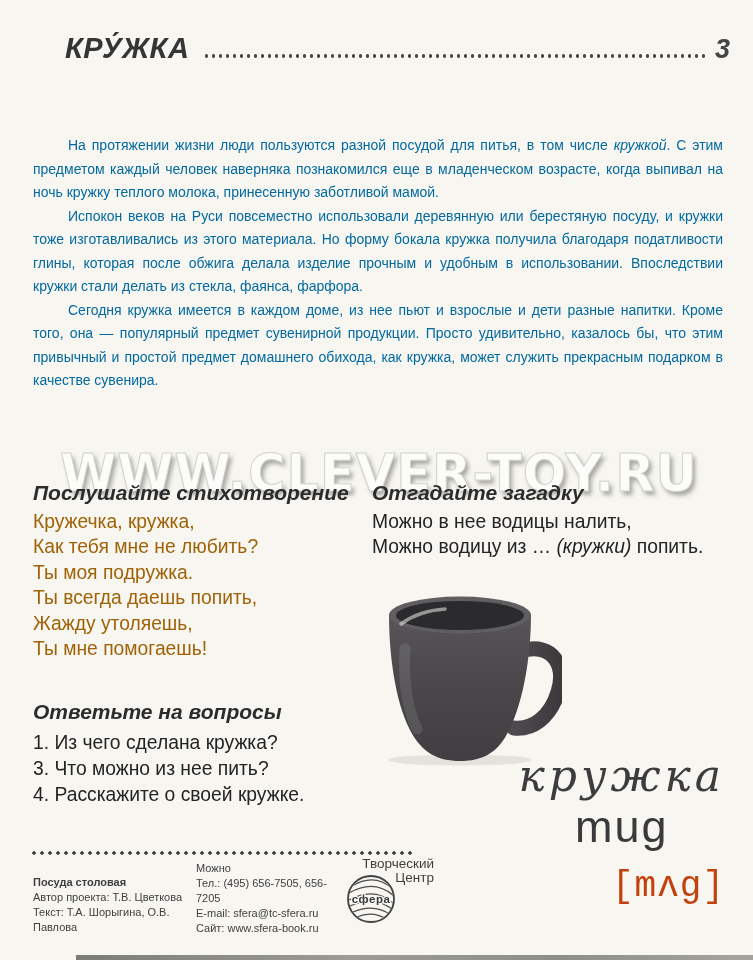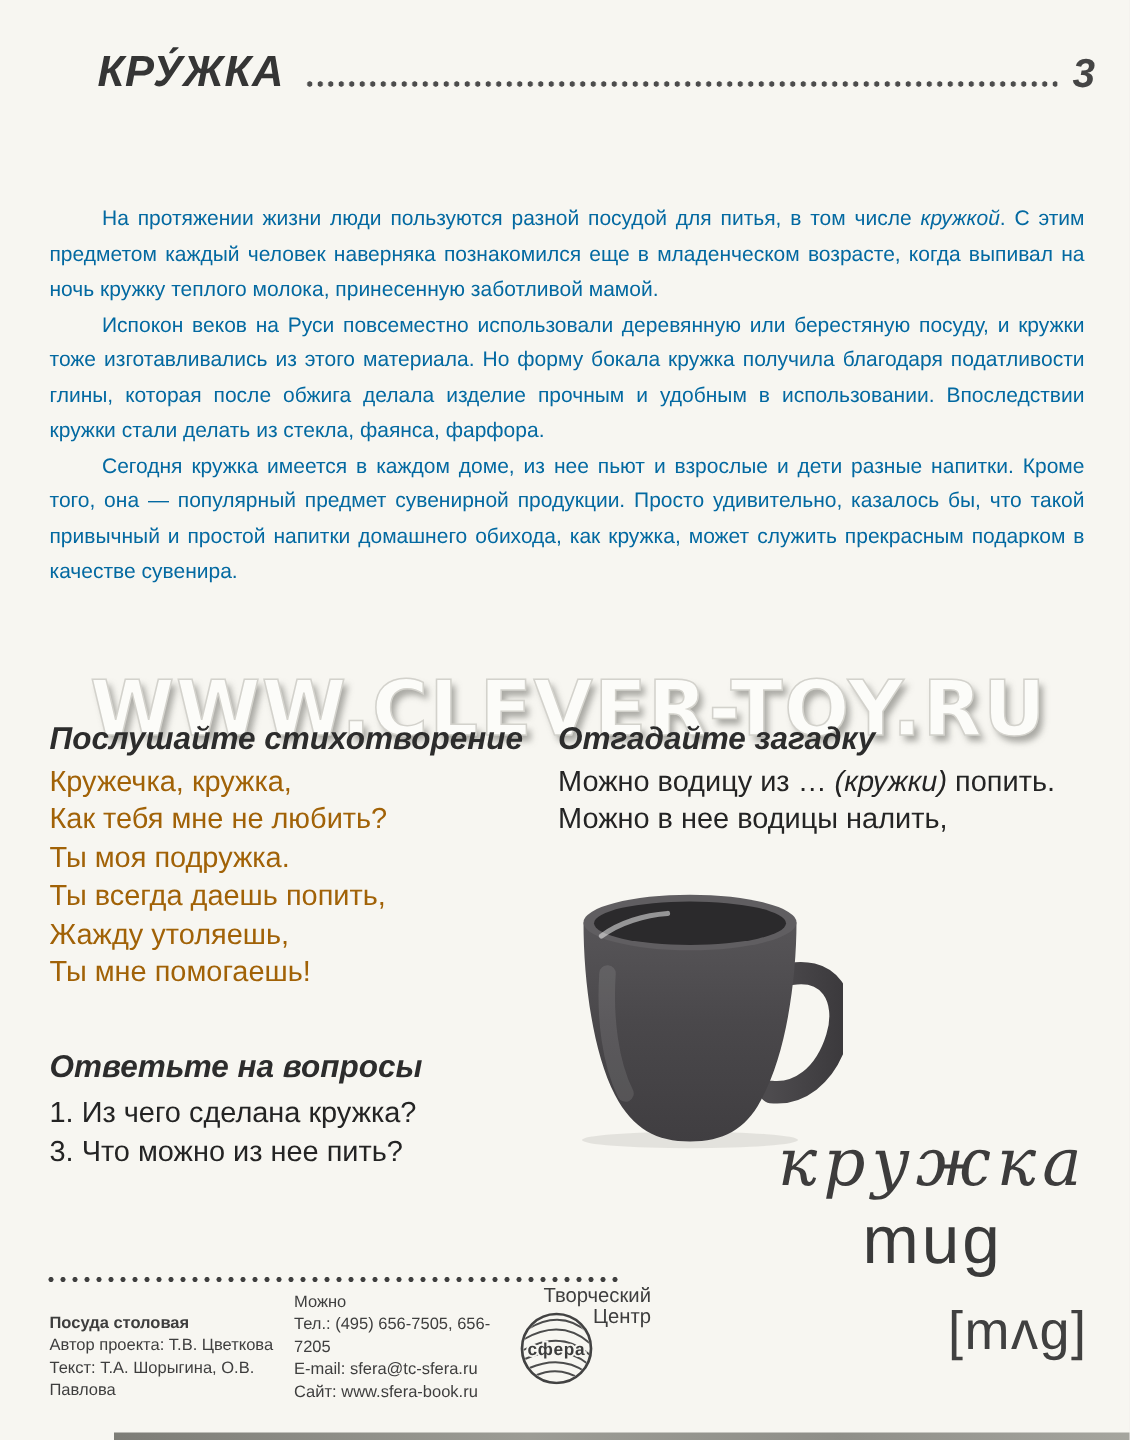--- a/index.html
+++ b/index.html
@@ -56,22 +56,22 @@
   .vocab{position:absolute;right:41px;top:750px;text-align:right;z-index:2;color:#3d3c3c;}
   .vocab-ru{
     font-family:"DejaVu Serif",serif;font-style:italic;font-size:44px;
     line-height:52px;letter-spacing:4px;
   }
   .vocab-en{
     font-family:"Liberation Sans",sans-serif;font-size:45px;line-height:50px;
     letter-spacing:2px;color:#3a3a3a;text-align:center;
   }
   .vocab-tr{
-    font-family:Liberation Sans, sans-serif;font-size:36px;line-height:42px;
-    margin-top:14px;letter-spacing:1px;color:#404040;
+    font-family:Liberation Mono, monospace;font-size:36px;line-height:42px;
+    margin-top:14px;letter-spacing:1px;color:#c2410c;
   }
   
   .footer-dots{
     position:absolute;left:30px;top:850px;width:386px;height:6px;z-index:2;
     background-image:radial-gradient(circle,#3f3f3f 1.5px,transparent 1.9px);
     background-size:8px 6px;background-repeat:repeat-x;background-position:0 center;
   }
   .footer{position:absolute;left:33px;top:861px;z-index:2;font-size:11px;line-height:15px;color:#3e3e3e;}
   .footer-col1{position:absolute;left:0;top:0;width:160px;margin-top:14px;}
   .footer-col2{position:absolute;left:163px;top:0;width:140px;}
@@ -90,50 +90,51 @@
 
   <div class="title-row">
     <span class="page-title">КРУ́ЖКА</span>
     <span class="title-dots"></span>
     <span class="page-number">3</span>
   </div>
 
   <div class="intro">
     <p><span>На протяжении жизни люди пользуются разной посудой для питья, в том числе </span><i>кружкой</i><span>. С этим предметом каждый человек наверняка познакомился еще в младенческом возрасте, когда выпивал на ночь кружку теплого молока, принесенную заботливой мамой.</span></p>
     <p>Испокон веков на Руси повсеместно использовали деревянную или берестяную посуду, и кружки тоже изготавливались из этого материала. Но форму бокала кружка получила благодаря податливости глины, которая после обжига делала изделие прочным и удобным в исполь­зовании. Впоследствии кружки стали делать из стекла, фаянса, фар­фора.</p>
-    <p>Сегодня кружка имеется в каждом доме, из нее пьют и взрослые и дети разные напитки. Кроме того, она — популярный предмет сувенирной продукции. Просто удивительно, казалось бы, что такой привычный и простой напитки домашнего обихода, как кружка, может служить прекрасным подарком в качестве сувенира.</p>
+    <p>Сегодня кружка имеется в каждом доме, из нее пьют и взрослые и дети разные напитки. Кроме того, она — популярный предмет сувенирной продукции. Просто удивительно, казалось бы, что этим привычный и простой предмет домашнего обихода, как кружка, может служить прекрасным подарком в качестве сувенира.</p>
   </div>
 
   <div class="watermark">WWW.CLEVER-TOY.RU</div>
 
   <div class="poem-col">
     <h3 class="section-h">Послушайте стихотворение</h3>
     <div class="poem-lines">
       <div>Кружечка, кружка,</div>
       <div>Как тебя мне не любить?</div>
       <div>Ты моя подружка.</div>
       <div>Ты всегда даешь попить,</div>
       <div>Жажду утоляешь,</div>
       <div>Ты мне помогаешь!</div>
     </div>
   </div>
 
   <div class="riddle-col">
     <h3 class="section-h">Отгадайте загадку</h3>
     <div class="riddle-lines">
+      <div>Можно в нее водицы налить,</div>
       <div><span>Можно водицу из … </span><i>(кружки)</i><span> попить.</span></div>
-      <div>Можно в нее водицы налить,</div>
     </div>
   </div>
 
   <div class="questions-col">
     <h3 class="section-h">Ответьте на вопросы</h3>
     <div class="question-items">
       <div>1. Из чего сделана кружка?</div>
       <div>3. Что можно из нее пить?</div>
+      <div>4. Расскажите о своей кружке.</div>
     </div>
   </div>
 
   <div class="mug-photo">
     <svg width="188" height="180" viewBox="0 0 188 180" xmlns="http://www.w3.org/2000/svg">
       <defs>
         <linearGradient id="mugbody" x1="0" y1="0" x2="0" y2="1">
           <stop offset="0" stop-color="#575558"></stop>
           <stop offset="0.45" stop-color="#4a484b"></stop>
           <stop offset="1" stop-color="#403e41"></stop>

